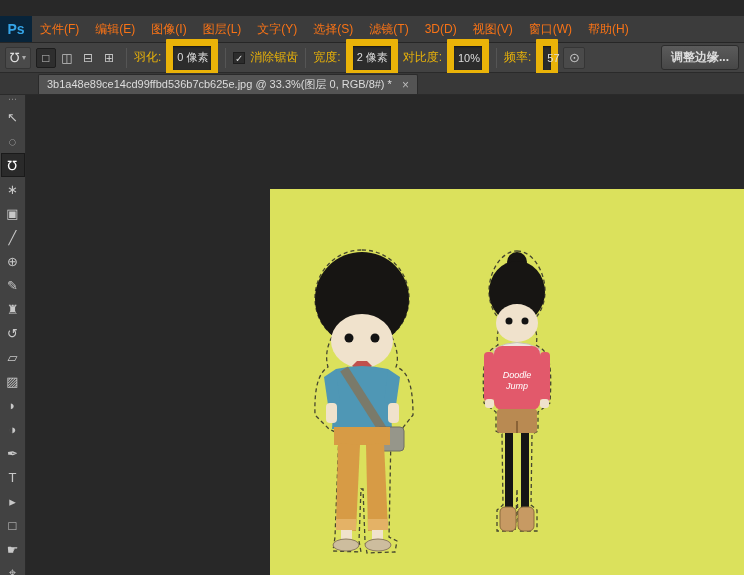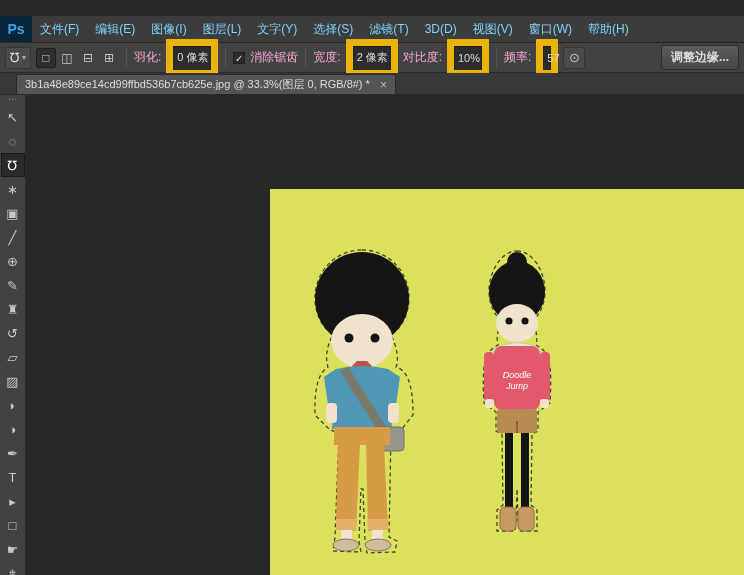--- a/index.html
+++ b/index.html
@@ -6,52 +6,52 @@
   html,body { width:744px; height:575px; overflow:hidden; background:#282828;
     font-family:"Liberation Sans","DejaVu Sans",sans-serif; }
   .app { width:744px; height:575px; display:flex; flex-direction:column;margin-top:16px; }
 
   
   .menubar { height:27px; background:#3c3c3c; border-bottom:1px solid #262626;
     display:flex; align-items:stretch; flex:0 0 27px; }
   .ps-logo { width:32px; background:#08243a; color:#35a5e8; font-weight:bold;
     font-size:14px; display:flex; align-items:center; justify-content:center; }
   .menu-items { display:flex; align-items:center; }
-  .menu-item { color:#7dd3fc; font-size:12px; padding:16px 8px; height:100%;
+  .menu-item { color:#f97316; font-size:12px; padding:16px 8px; height:100%;
     display:flex; align-items:center; cursor:default; }
 
   
   .optionsbar { height:30px; background:#424242; border-bottom:1px solid #2a2a2a;
     display:flex; align-items:center; gap:5px; padding:0 5px; flex:0 0 30px;
     color:#cfcfcf; font-size:12px; }
   .preset { display:flex; align-items:center; gap:2px; border:1px solid #353535;
     background:#4a4a4a; border-radius:2px; padding:1px 4px; height:22px; }
   .preset .glyph { font-size:13px; color:#ddd; }
   .preset .dd { font-size:8px; color:#aaa; }
   .mode-group { display:flex; gap:1px; }
   .mode-btn { width:20px; height:20px; display:flex; align-items:center;
     justify-content:center; color:#c5c5c5; font-size:12px; border-radius:2px; }
   .mode-btn.active { background:#2e2e2e; border:1px solid #1d1d1d; }
   .sep { width:1px; height:20px; background:#2f2f2f; border-right:1px solid #555; margin:0 2px; }
-  .opt-label { white-space:nowrap; color:#f9a8d4; }
+  .opt-label { white-space:nowrap; color:#eab308; }
   .field { background:#2c2c2c; border:7px solid #eab308; box-shadow:inset 0 1px 2px rgba(0,0,0,.5);
     color:#ddd; font-size:11px; height:19px; display:flex; align-items:center;
     padding:12px 4px; border-radius:1px; white-space:nowrap; }
   .f-feather { width:52px; } .f-width { width:52px; } .f-contrast { width:42px; } .f-freq { width:18px; }
   .chk { width:12px; height:12px; background:#2c2c2c; border:1px solid #1e1e1e;
     color:#ddd; font-size:10px; line-height:11px; text-align:center; }
   .icon-btn { width:22px; height:22px; display:flex; align-items:center; justify-content:center;
     color:#c5c5c5; font-size:13px; border:1px solid #353535; background:#4a4a4a; border-radius:2px; }
   .refine-btn { margin-left:auto; background:linear-gradient(#5b5b5b,#474747);
     border:1px solid #2c2c2c; border-radius:3px; color:#ddd; font-size:12px;
     padding:3px 9px; white-space:nowrap;font-weight:bold; }
 
   
   .tabbar { height:22px; background:#383838; display:flex; align-items:flex-end;
-    flex:0 0 22px; padding-left:16px; border-bottom:1px solid #2a2a2a; }
+    flex:0 0 22px; padding-left:38px; border-bottom:1px solid #2a2a2a; }
   .doc-tab { background:#545454; color:#dcdcdc; font-size:11px; height:20px;
     display:flex; align-items:center; gap:10px; padding:0 8px;
     border:1px solid #2a2a2a; border-bottom:none; border-radius:2px 2px 0 0; }
   .tab-close { color:#bbb; font-size:12px; cursor:default; }
 
   
   .main { flex:1; display:flex; min-height:0; }
   .toolbar { width:26px; background:#424242; border-right:1px solid #2a2a2a;
     display:flex; flex-direction:column; align-items:center; }
   .tool-grip { color:#8a8a8a; font-size:9px; height:10px; line-height:8px; }

